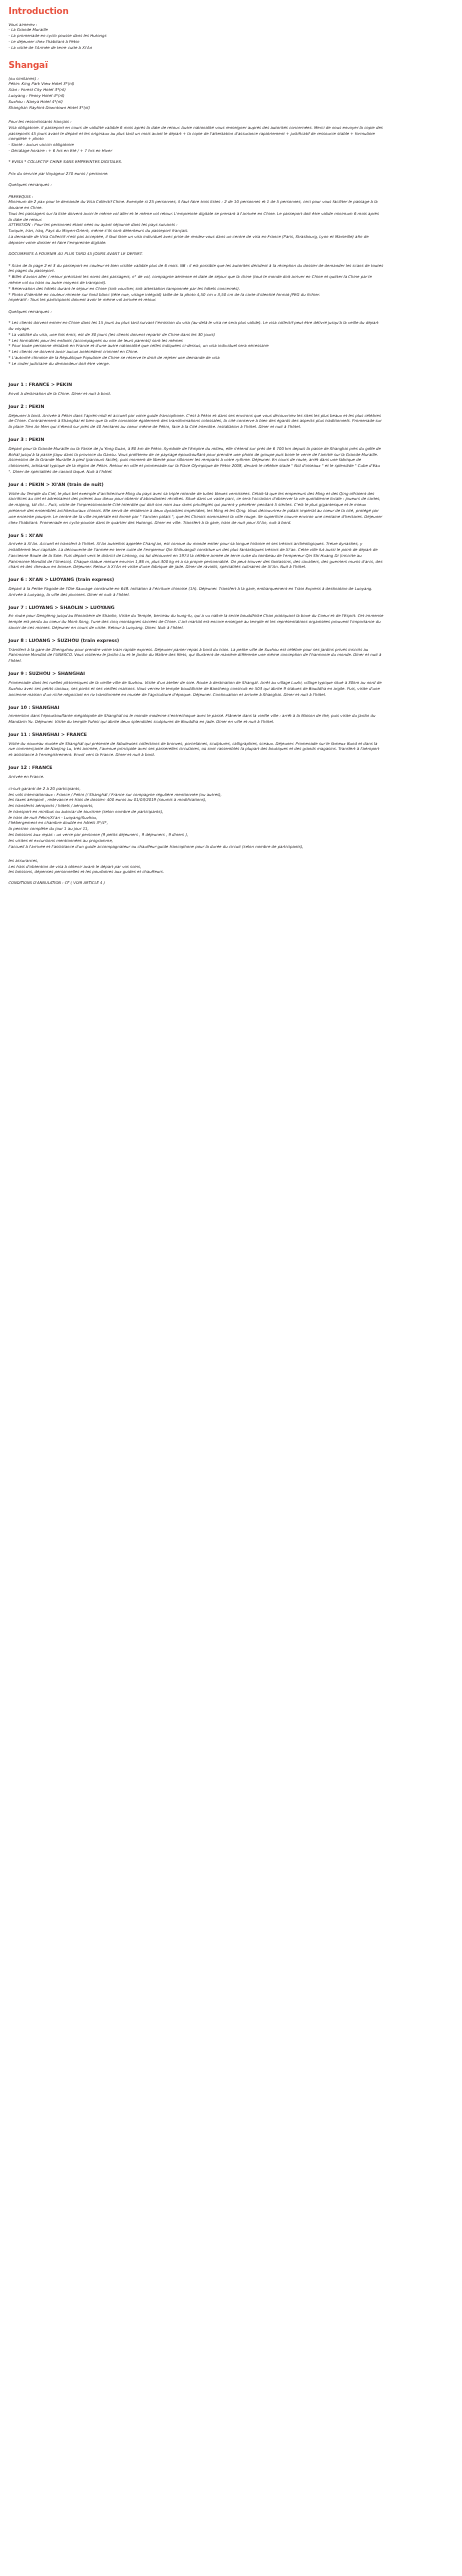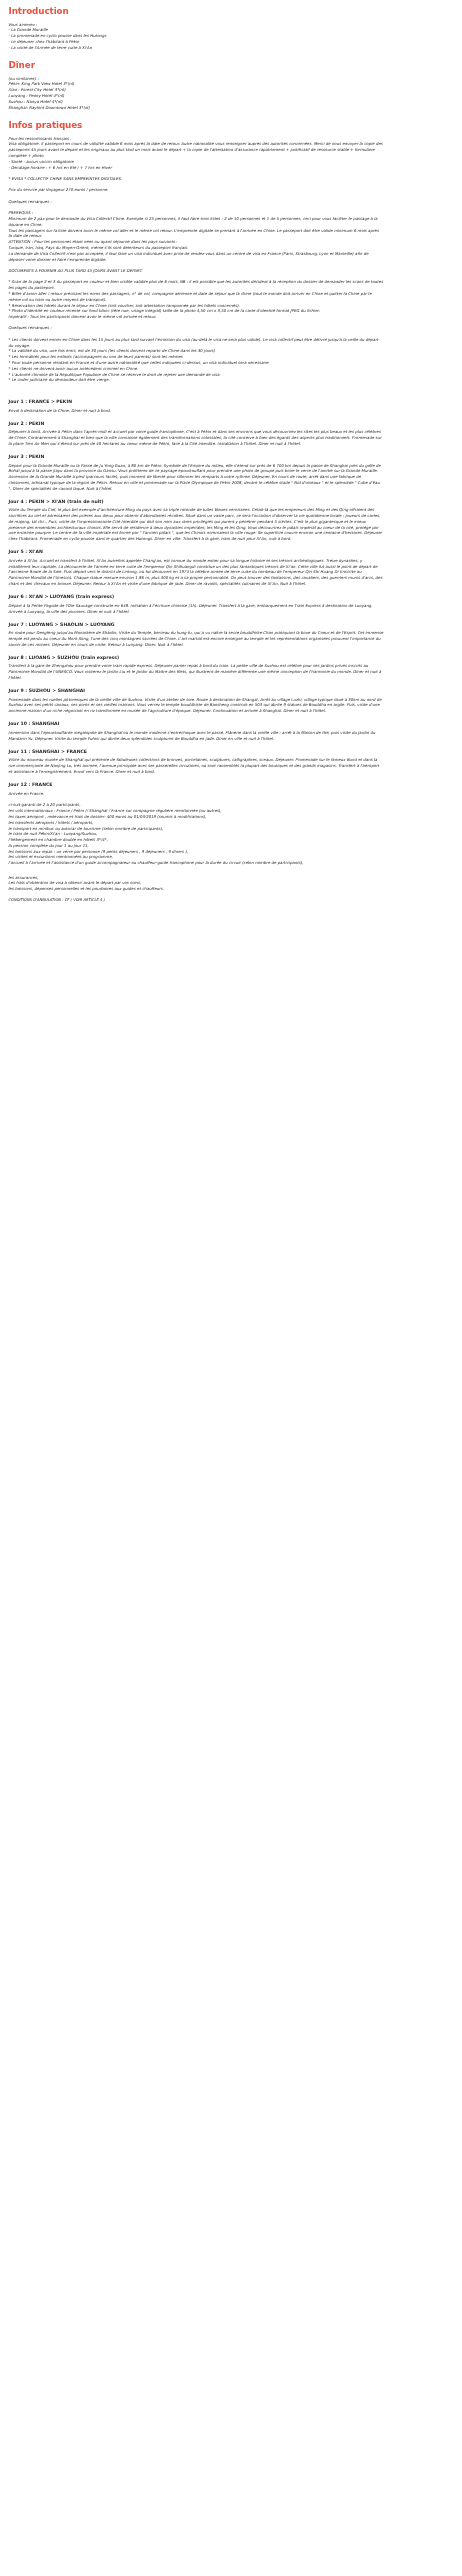--- a/index.html
+++ b/index.html
@@ -59,33 +59,32 @@
 
   <h1 class="section">Introduction</h1>
   <div class="blk italic">
     <p>Vous aimerez :</p>
     <p>- La Grande Muraille</p>
     <p>- La promenade en cyclo pousse dans les Hutongs</p>
     <p>- Le déjeuner chez l'habitant à Pékin</p>
     <p>- La visite de l'Armée de terre cuite à Xi'An</p>
   </div>
 
-  <h1 class="section tight">Dîner</h1>
+  <h1 class="section tight">Shangaï</h1>
   <div class="blk italic">
     <p>(ou similaires) :</p>
     <p>Pékin: King Park View Hotel 3*(nl)</p>
     <p>Xian : Forest City Hotel 3*(nl)</p>
     <p>Luoyang : Peony Hotel 4*(nl)</p>
     <p>Suzhou : Nanya Hotel 4*(nl)</p>
     <p>Shanghai: Rayfont Downtown Hotel 3*(nl)</p>
   </div>
 
   <div class="spacer-sm"></div>
 
-  <h1 class="section">Infos pratiques</h1>
 
   <div class="blk italic">
     <p>Pour les ressortissants français :</p>
     <p>Visa obligatoire. Il passeport en cours de validité valable 6 mois après la date de retour. Autre nationalité vous renseigner auprès des autorités concernées. Merci de nous envoyer la copie des passeports 45 jours avant le départ et les originaux au plus tard un mois avant le départ + la copie de l'attestation d'assurance rapatriement + justificatif de ressource stable + formulaire complété + photo</p>
     <p>- Santé : aucun vaccin obligatoire</p>
     <p>- Décalage horaire : + 6 hrs en Eté / + 7 hrs en Hiver</p>
   </div>
 
   <div class="blk italic">
     <p>* EVISA * COLLECTIF CHINE SANS EMPREINTES DIGITALES.</p>

